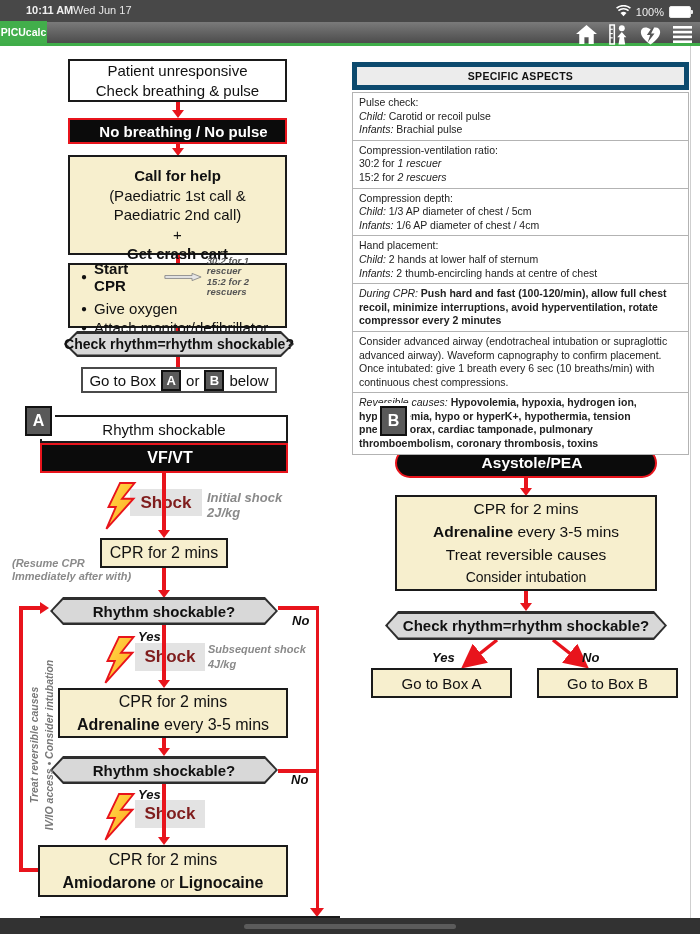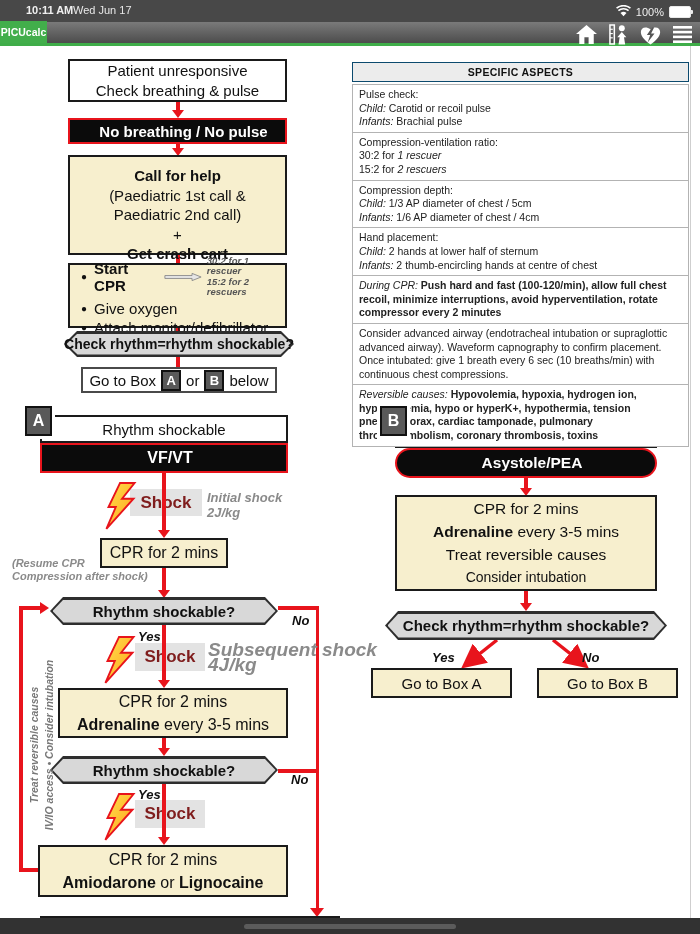--- a/index.html
+++ b/index.html
@@ -39,21 +39,21 @@
   .hex .i{position:absolute;inset:2.5px;background:#d8d8d8;
           clip-path:polygon(11px 0,calc(100% - 11px) 0,100% 50%,calc(100% - 11px) 100%,11px 100%,0 50%);}
   .hex .t{position:absolute;inset:0;display:flex;align-items:center;justify-content:center;font-weight:700;}
   .tag{position:absolute;width:27px;height:30px;background:#595959;border:2.5px solid #111;color:#fff;
        font-weight:700;font-size:16px;display:flex;align-items:center;justify-content:center;
        box-shadow:0 0 0 3px #fff;z-index:5;box-sizing:border-box;}
   .chip{display:inline-flex;width:20px;height:21px;background:#595959;border:2px solid #111;color:#fff;
         font-weight:700;font-size:13px;align-items:center;justify-content:center;box-sizing:border-box;}
   
   #aspects{position:absolute;left:352px;top:62px;width:337px;z-index:3;}
-  .asp-h{border:1px solid #0c4a6e;background:#ececec;text-align:center;font-weight:700;font-size:10.5px;
+  .asp-h{border:5px solid #0c4a6e;background:#ececec;text-align:center;font-weight:700;font-size:10.5px;
          padding:3px 0;letter-spacing:.3px;color:#111;}
   .asp-body{margin-top:3px;}
   .asp-row{border:1px solid #b3b3b3;background:#fff;padding:3px 6px;font-size:10.5px;line-height:13.6px;
            margin-top:-1px;color:#222;}
   .it{font-style:italic;}
   .bd{font-weight:700;}
   
   #sidetext{position:absolute;left:-63px;top:727px;width:215px;height:36px;transform:rotate(-90deg);
             text-align:center;color:#777;font-weight:700;font-style:italic;font-size:10.5px;line-height:15px;z-index:4;}
   #edge{position:absolute;left:690px;top:45px;width:1px;height:873px;background:#cfcfcf;z-index:1;}
@@ -199,42 +199,42 @@
     <div>2J/kg</div>
   </div>
   <div class="rline" style="left:162px;top:473px;width:3.5px;height:57px;"></div>
   <div class="ahd" style="left:158px;top:530px;"></div>
 
   <div class="box cream" style="left:100px;top:538px;width:128px;height:30px;font-size:16px;">
     <div>CPR for 2 mins</div>
   </div>
   <div class="note" style="left:12px;top:557px;font-size:11px;line-height:13px;text-align:left;">
     <div>(Resume CPR</div>
-    <div>Compression after shock)</div>
+    <div>Immediately after with)</div>
   </div>
   <div class="rline" style="left:162px;top:568px;width:3.5px;height:22px;"></div>
   <div class="ahd" style="left:158px;top:590px;"></div>
 
   <div class="hex" style="left:50px;top:597px;width:228px;height:28px;">
     <div class="o"></div>
       <div class="i"></div>
     <div class="t" style="font-size:15px;">Rhythm shockable?</div>
   </div>
   <span class="yn" style="left:292px;top:613px;">No</span>
   <span class="yn" style="left:138px;top:629px;">Yes</span>
 
   <div class="shockbox" style="left:135px;top:643px;width:70px;height:28px;">
     <span>Shock</span>
   </div>
   <span class="abs" style="left:104px;top:636px;z-index:4;">
     <svg width="32" height="48" viewBox="0 0 30 46">
         <polygon points="14,1 3,24 10,24 1,45 27,16 16,16 28,1" fill="url(#lg)" stroke="#e8141c" stroke-width="1.8"></polygon>
       </svg>
   </span>
-  <div class="note" style="left:208px;top:642px;font-size:19px;line-height:15px;text-align:left;">
+  <div class="note" style="left:208px;top:642px;font-size:11px;line-height:15px;text-align:left;">
     <div>Subsequent shock</div>
     <div>4J/kg</div>
   </div>
   <div class="rline" style="left:162px;top:625px;width:3.5px;height:55px;"></div>
   <div class="ahd" style="left:158px;top:680px;"></div>
 
   <div class="box cream" style="left:58px;top:688px;width:230px;height:50px;font-size:16px;line-height:23px;">
     <div>CPR for 2 mins</div>
     <div><span class="bd">Adrenaline</span><span> every 3-5 mins</span></div>
   </div>

